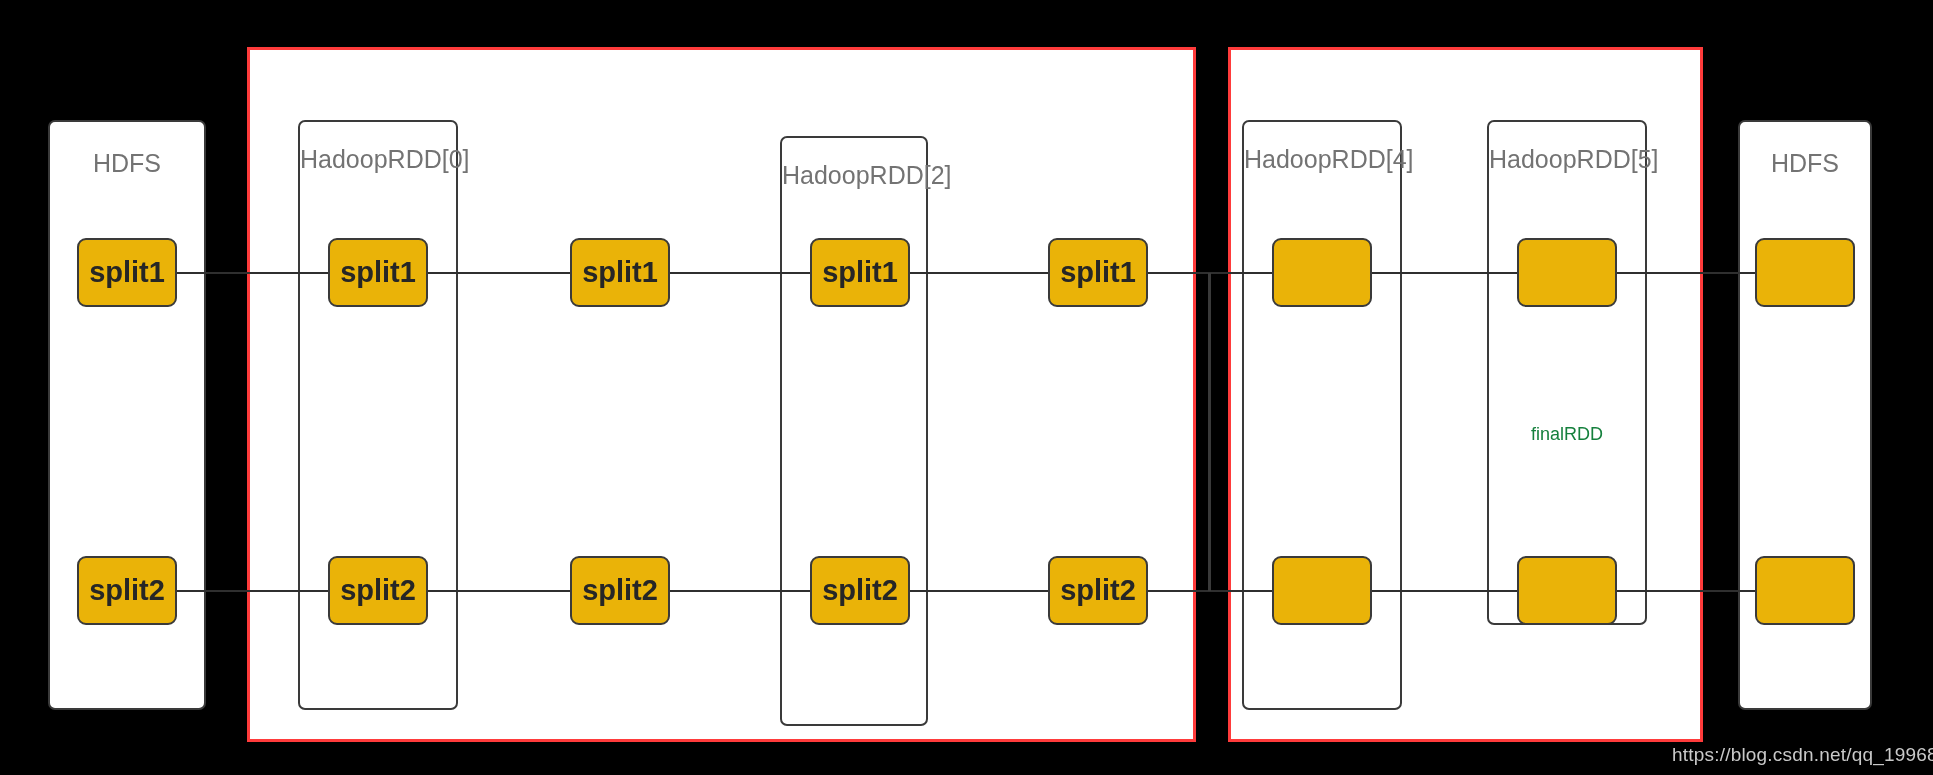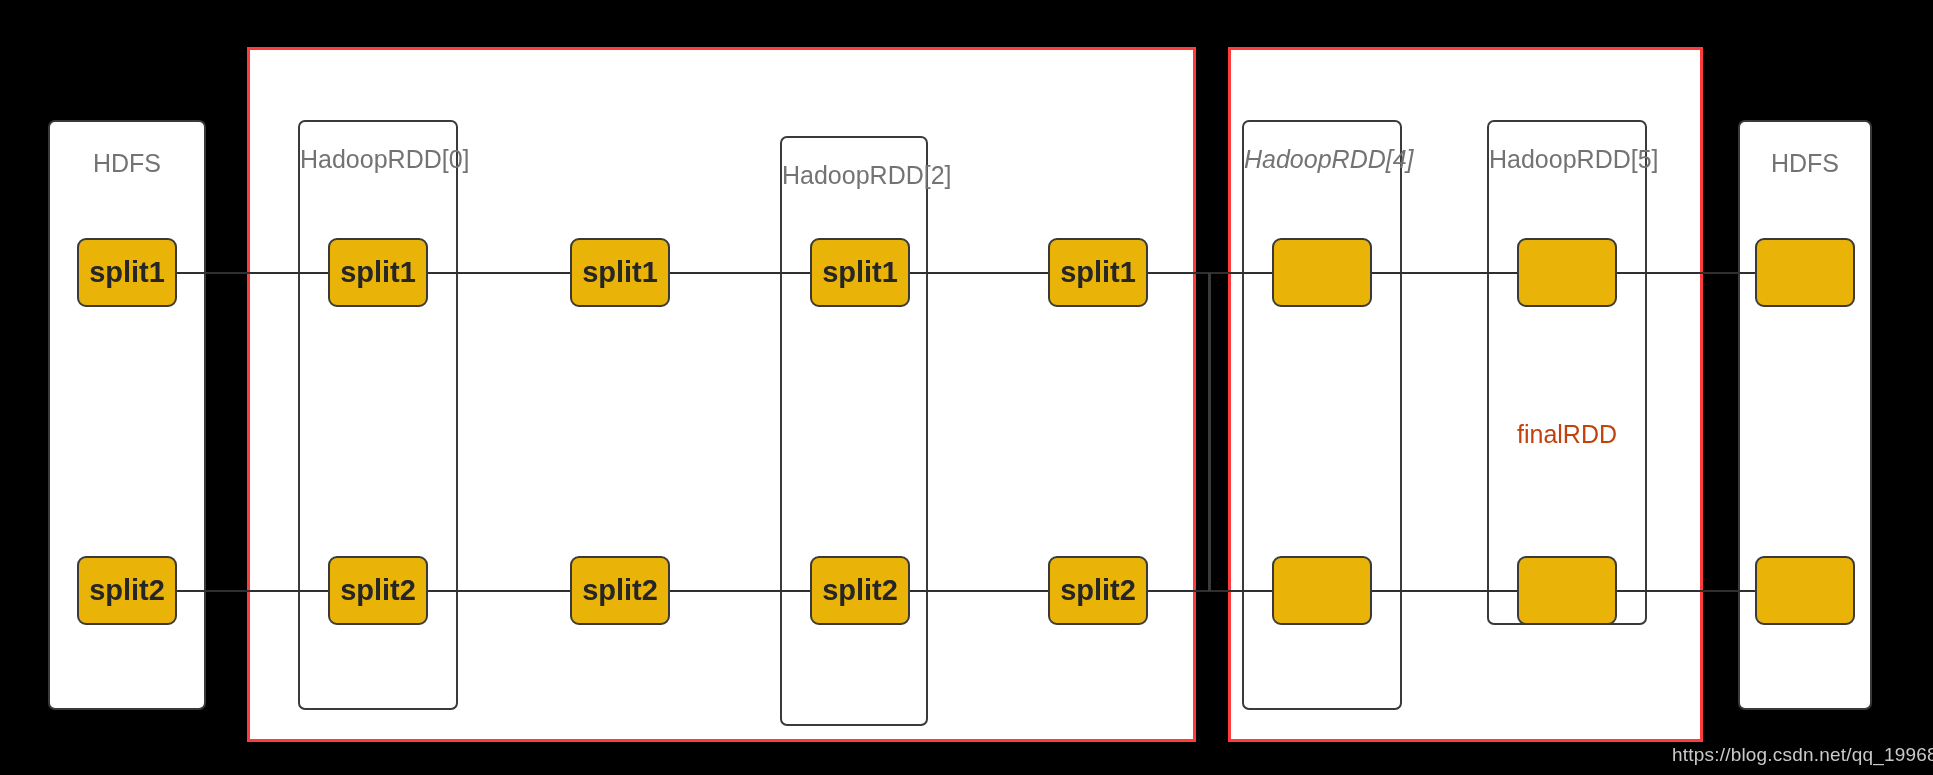--- a/index.html
+++ b/index.html
@@ -11,21 +11,21 @@
   .stage-panel{position:absolute;background:#ffffff;border:3px solid #ff3b3b;box-sizing:border-box;}
 
   
   .container-box{position:absolute;background:#ffffff;border:2px solid #3a3a3a;
                  border-radius:7px;box-sizing:border-box;}
   .container-title{position:absolute;left:0;right:0;text-align:center;
                    font-size:25px;line-height:30px;color:#737373;white-space:nowrap;}
   .rdd-title{top:22px;}
   .hdfs-title{top:26px;}
   .final-label{position:absolute;left:0;right:0;text-align:center;
-               font-size:25px;line-height:30px;color:#c2410c;}
+               font-size:18px;line-height:30px;color:#15803d;}
 
   
   .split-box{position:absolute;background:#eab308;border:2px solid #3a3a3a;
              border-radius:9px;box-sizing:border-box;
              display:flex;align-items:center;justify-content:center;
              font-size:29px;color:#262626;z-index:6;font-weight:bold;}
 
   
   .conn{position:absolute;height:2px;background:#3a3a3a;z-index:4;}
   .conn-black{background:#2f2f2f;}
@@ -43,21 +43,21 @@
     <div class="stage-panel" style="left: 1228px; top: 47px; width: 475px; height: 695px;"></div>
     <div class="container-box" style="left: 48px; top: 120px; width: 158px; height: 590px;">
       <div class="container-title hdfs-title">HDFS</div>
     </div>
     <div class="container-box" style="left: 298px; top: 120px; width: 160px; height: 590px;">
       <div class="container-title rdd-title">HadoopRDD[0]</div>
     </div>
     <div class="container-box" style="left: 780px; top: 136px; width: 148px; height: 590px;">
       <div class="container-title rdd-title">HadoopRDD[2]</div>
     </div>
-    <div class="container-box" style="left: 1242px; top: 120px; width: 160px; height: 590px; font-style: italic;">
+    <div class="container-box" style="left: 1242px; top: 120px; width: 160px; height: 590px;">
       <div class="container-title rdd-title">HadoopRDD[4]</div>
     </div>
     <div class="container-box" style="left: 1487px; top: 120px; width: 160px; height: 505px;">
       <div class="container-title rdd-title">HadoopRDD[5]</div>
       <div class="final-label" style="top: 297px;">finalRDD</div>
     </div>
     <div class="container-box" style="left: 1738px; top: 120px; width: 134px; height: 590px;">
       <div class="container-title hdfs-title">HDFS</div>
     </div>
     <div class="conn conn-black" style="left: 127px; top: 271.5px; width: 1678px;"></div>

